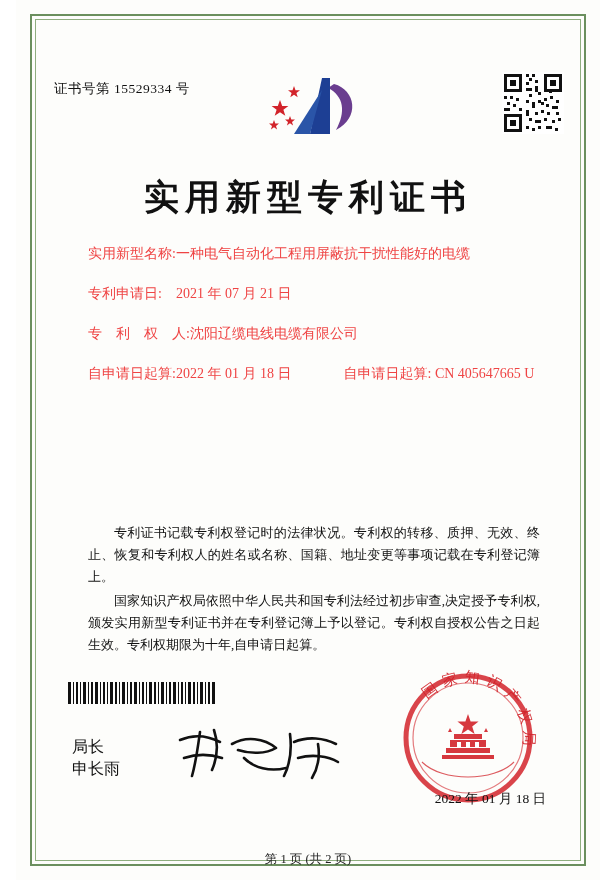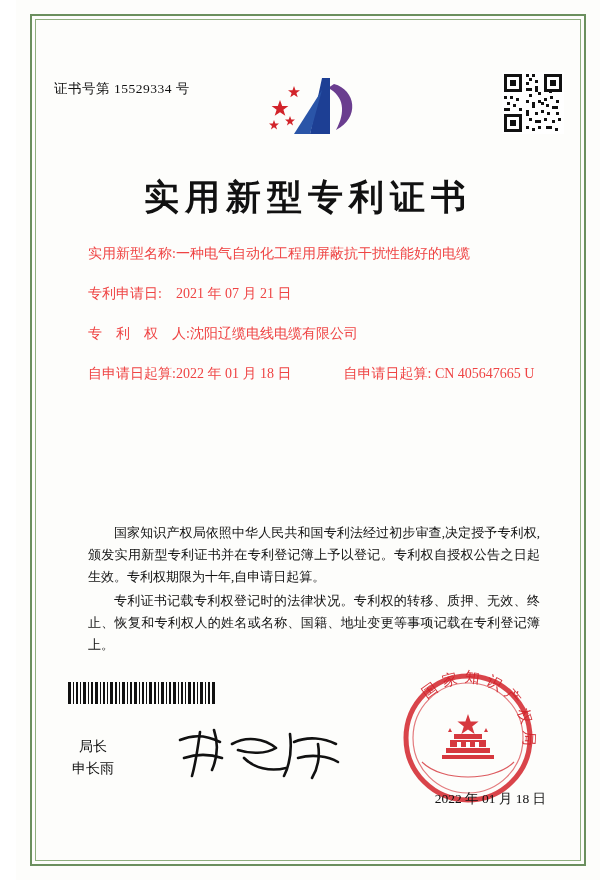--- a/index.html
+++ b/index.html
@@ -144,24 +144,23 @@
     top: 648px;
     width: 150px;
     height: 22px;
   }
 
   
   .sig-label {
     position: absolute;
     left: 22px;
     top: 702px;
-    font-size: 14px;
+    font-size: 16px;
     line-height: 22px;
     color: #111;
-    text-align: center;
   }
   .sig-hand {
     position: absolute;
     left: 120px;
     top: 690px;
     width: 180px;
     height: 62px;
   }
 
   
@@ -289,22 +288,22 @@
       </div>
       <div class="field-row">
         <span class="field-label wide">专　利　权　人:</span><span class="field-value">沈阳辽缆电线电缆有限公司</span>
       </div>
       <div class="field-row two-col">
         <span class="field-label">自申请日起算:</span><span class="field-value">2022 年 01 月 18 日</span><span class="col2"><span class="field-label" style="min-width:0">自申请日起算:</span> <span class="field-value">CN 405647665 U</span></span>
       </div>
     </div>
 
     <div class="paras">
+      <p class="para">专利证书记载专利权登记时的法律状况。专利权的转移、质押、无效、终止、恢复和专利权人的姓名或名称、国籍、地址变更等事项记载在专利登记簿上。</p>
       <p class="para">国家知识产权局依照中华人民共和国专利法经过初步审查,决定授予专利权,颁发实用新型专利证书并在专利登记簿上予以登记。专利权自授权公告之日起生效。专利权期限为十年,自申请日起算。</p>
-      <p class="para">专利证书记载专利权登记时的法律状况。专利权的转移、质押、无效、终止、恢复和专利权人的姓名或名称、国籍、地址变更等事项记载在专利登记簿上。</p>
     </div>
 
     <div class="barcode">
       <svg viewBox="0 0 150 22" width="150" height="22" preserveAspectRatio="none" aria-hidden="true">
         <g fill="#111">
           <rect x="0" y="0" width="3" height="22"></rect>
             <rect x="5" y="0" width="1" height="22"></rect>
           <rect x="8" y="0" width="2" height="22"></rect>
             <rect x="12" y="0" width="1" height="22"></rect>
           <rect x="15" y="0" width="3" height="22"></rect>
@@ -391,15 +390,16 @@
           <polygon points="94,66 96,70 92,70"></polygon>
         </g>
         <g opacity="0.75">
           <path d="M30 100 C50 120, 102 120, 122 100" fill="none" stroke="#d2232a" stroke-width="1.2"></path>
         </g>
       </svg>
     </div>
 
     <div class="seal-date">2022 年 01 月 18 日</div>
 
+    <div class="footer">第 1 页 (共 2 页)</div>
 
   </div>
 </div>
 
 </body></html>

